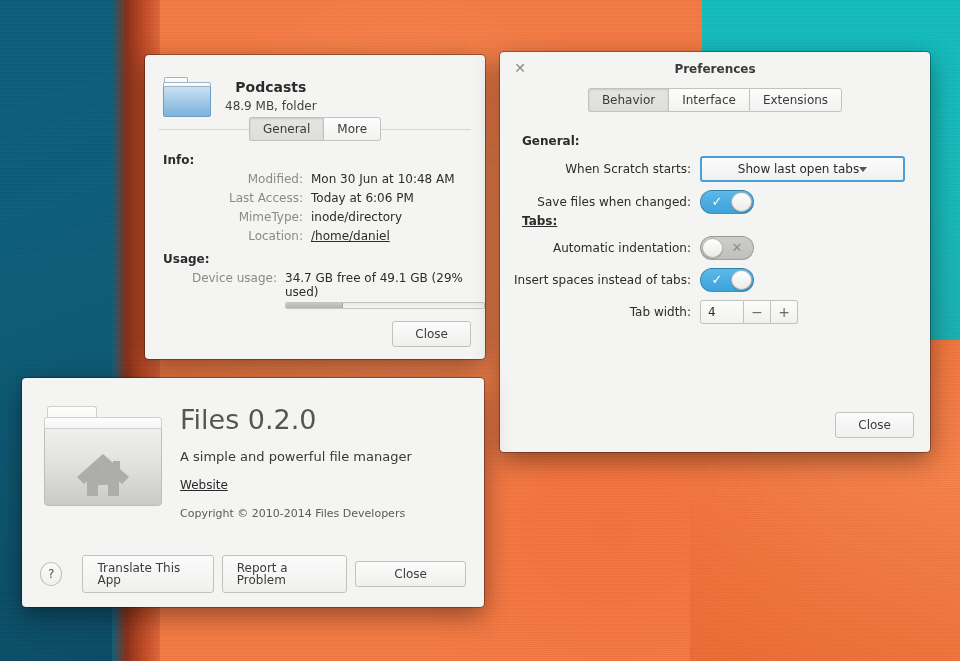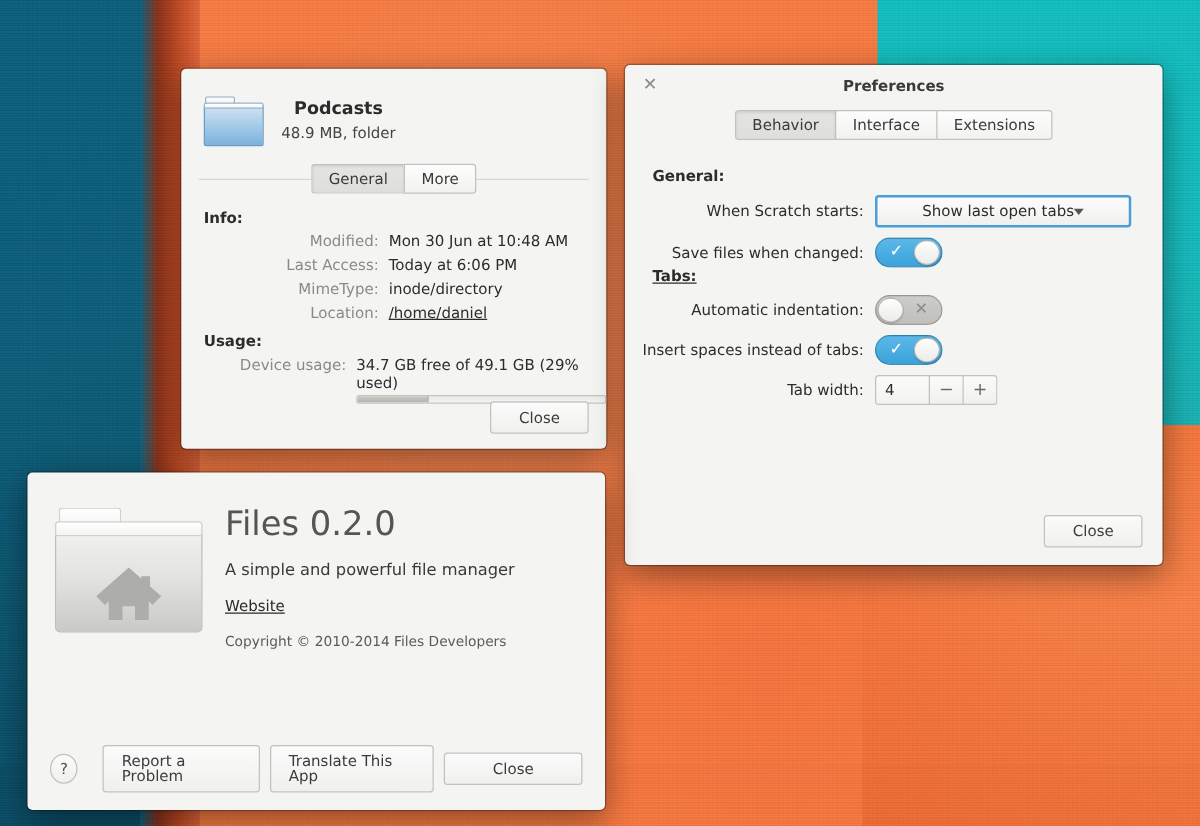--- a/index.html
+++ b/index.html
@@ -129,21 +129,21 @@
   }
   .folder-icon-blue .lip {
     position: absolute; left: 0; top: 5px; width: 48px; height: 5px;
     background: linear-gradient(180deg,#ffffff,#f3f7fb);
     border: 1px solid #9fb4c6; border-radius: 2px 2px 0 0;
   }
   #props-title { font-size: 14px; font-weight: bold; color: #2c2c2c; }
   #props-subtitle { font-size: 12px; color: #444; margin-top: 4px; }
 
   .tab-divider-row {
-    display: flex; align-items: center; margin-top: 14px; padding: 0 14px;
+    display: flex; align-items: center; margin-top: 0; padding: 0 14px;
   }
   .tab-divider-row .rule { flex: 1; height: 1px; background: #d6d6d1; }
 
   #props-body { padding: 12px 0 0 0; }
   .section-label { font-size: 12px; font-weight: bold; color: #2c2c2c; padding-left: 18px; }
   .kv-row { display: flex; margin-top: 5px; padding-left: 16px; }
   .kv-key {
     width: 150px; text-align: right; padding-right: 8px;
     font-size: 12px; color: #8a8a86;
   }
@@ -235,21 +235,21 @@
     width: 27px;
     display: flex; align-items: center; justify-content: center;
     font-size: 14px; color: #6a6a66; cursor: default;
     background: linear-gradient(180deg,#fbfbfb,#f0f0ee);
     border: 1px solid #c2c2bd; border-left: none;
   }
   .spinner .sbtn:last-child { border-radius: 0 3px 3px 0; }
   #prefs-footer { position: absolute; right: 16px; bottom: 14px; }
 
   
-  #about-window { left: 22px; top: 378px; width: 462px; height: 270px; }
+  #about-window { left: 22px; top: 378px; width: 462px; height: 229px; }
   #about-main { display: flex; padding: 22px 0 0 22px; }
   .folder-icon-grey {
     position: relative; width: 118px; height: 100px; flex: 0 0 118px; margin-top: 6px;
   }
   .folder-icon-grey .tab-top {
     position: absolute; left: 3px; top: 0; width: 50px; height: 14px;
     background: linear-gradient(180deg,#ffffff,#f6f6f5);
     border: 1px solid #cfcfcb; border-bottom: none; border-radius: 3px 3px 0 0;
   }
   .folder-icon-grey .lip {
@@ -444,18 +444,18 @@
         <div id="about-appname">Files 0.2.0</div>
         <div id="about-tagline">A simple and powerful file manager</div>
         <div id="about-website" class="linkish">Website</div>
         <div id="about-copyright">Copyright © 2010-2014 Files Developers</div>
       </div>
     </div>
 
     <div id="about-footer">
       <div id="help-btn">?</div>
       <div class="spacer"></div>
+      <div class="btn" style="padding:6px 14px;">Translate This App</div>
       <div class="btn" style="padding:6px 14px;">Report a Problem</div>
-      <div class="btn" style="padding:6px 14px;">Translate This App</div>
       <div class="btn last" style="padding:6px 38px;">Close</div>
     </div>
   </div>
 </div>
 
 </body></html>

